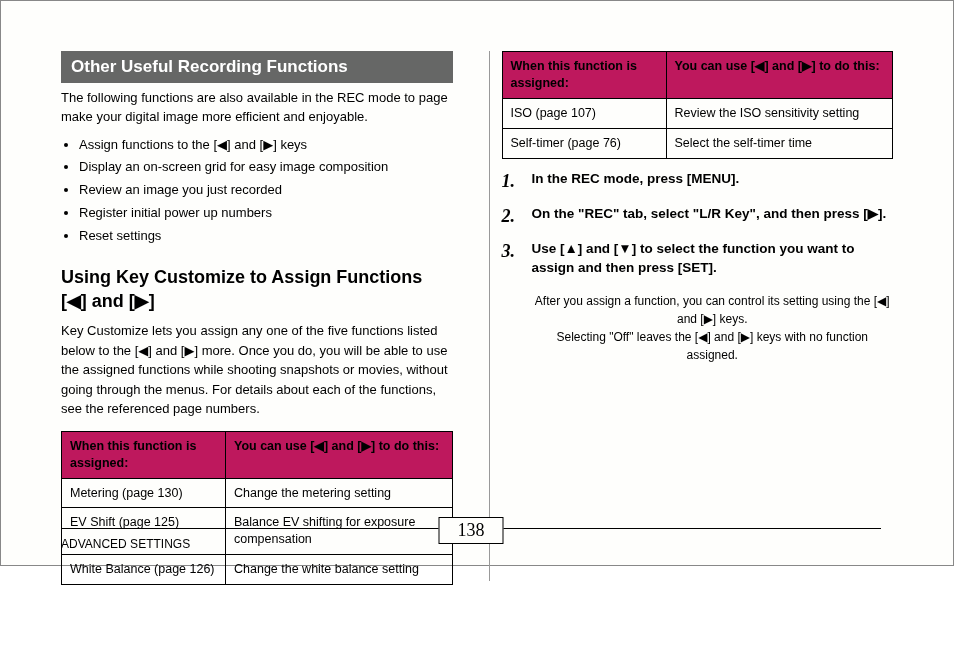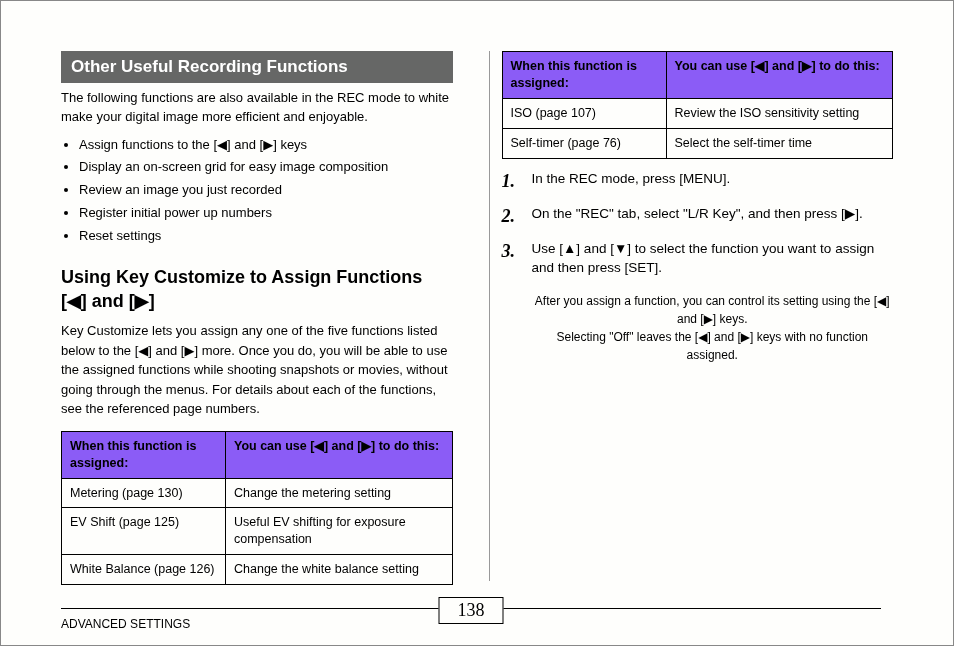--- a/index.html
+++ b/index.html
@@ -8,21 +8,21 @@
     font-family: Arial, Helvetica, sans-serif;
     font-size: 13px;
     color: #000;
     background: #fff;
     width: 954px;
     height: 646px;
     position: relative;
   }
   .page {
     width: 954px;
-    height: 646px;
+    height: 566px;
     background: #fefefc;
     border: 1px solid #888;
     position: relative;
     padding: 50px 60px 0 60px;
   }
   .columns {
     display: flex;
     gap: 24px;
     height: 530px;
   }
@@ -78,21 +78,21 @@
     margin-bottom: 10px;
   }
   table.func th, table.func td {
     border: 1px solid #000;
     padding: 6px 8px;
     text-align: left;
     vertical-align: top;
     line-height: 1.35;
   }
   table.func th {
-    background: #8b5cf6;
+    background: #be185d;
     font-weight: bold;
   }
   table.func col.c1 { width: 42%; }
   table.func col.c2 { width: 58%; }
   ol.steps {
     list-style: none;
     margin: 8px 0 14px 0;
     padding: 0;
   }
   ol.steps > li {
@@ -105,21 +105,21 @@
     font-style: italic;
     font-weight: bold;
     font-size: 18px;
     font-family: "Times New Roman", serif;
     min-width: 22px;
   }
   ol.steps .step-body {
     flex: 1;
   }
   ol.steps .step-body .step-head {
-    font-weight: normal;
+    font-weight: bold;
     font-size: 13.5px;
     line-height: 1.45;
   }
   .step-detail {
     font-size: 12px;
     font-weight: normal;
     line-height: 1.5;
     margin-top: 4px;
     margin-left: 30px;
     text-align: center;
@@ -148,21 +148,21 @@
   }
 </style>
 </head>
 <body>
 
 <div class="page">
   <div class="columns">
 
     <div class="col col-left">
       <div class="section-header">Other Useful Recording Functions</div>
-      <p class="intro">The following functions are also available in the REC mode to white make your digital image more efficient and enjoyable.</p>
+      <p class="intro">The following functions are also available in the REC mode to page make your digital image more efficient and enjoyable.</p>
       <ul class="bullets">
         <li>Assign functions to the [◀] and [▶] keys</li>
         <li>Display an on-screen grid for easy image composition</li>
         <li>Review an image you just recorded</li>
         <li>Register initial power up numbers</li>
         <li>Reset settings</li>
       </ul>
 
       <h2 class="subhead">Using Key Customize to Assign Functions [◀] and [▶]</h2>
       <p class="body-text">Key Customize lets you assign any one of the five functions listed below to the [◀] and [▶] more. Once you do, you will be able to use the assigned functions while shooting snapshots or movies, without going through the menus. For details about each of the functions, see the referenced page numbers.</p>
@@ -178,21 +178,21 @@
             <th>You can use [◀] and [▶] to do this:</th>
           </tr>
         </thead>
         <tbody>
           <tr>
             <td>Metering (page 130)</td>
             <td>Change the metering setting</td>
           </tr>
           <tr>
             <td>EV Shift (page 125)</td>
-            <td>Useful EV shifting for exposure compensation</td>
+            <td>Balance EV shifting for exposure compensation</td>
           </tr>
           <tr>
             <td>White Balance (page 126)</td>
             <td>Change the white balance setting</td>
           </tr>
         </tbody>
       </table>
     </div>
 
     <div class="col col-right">

